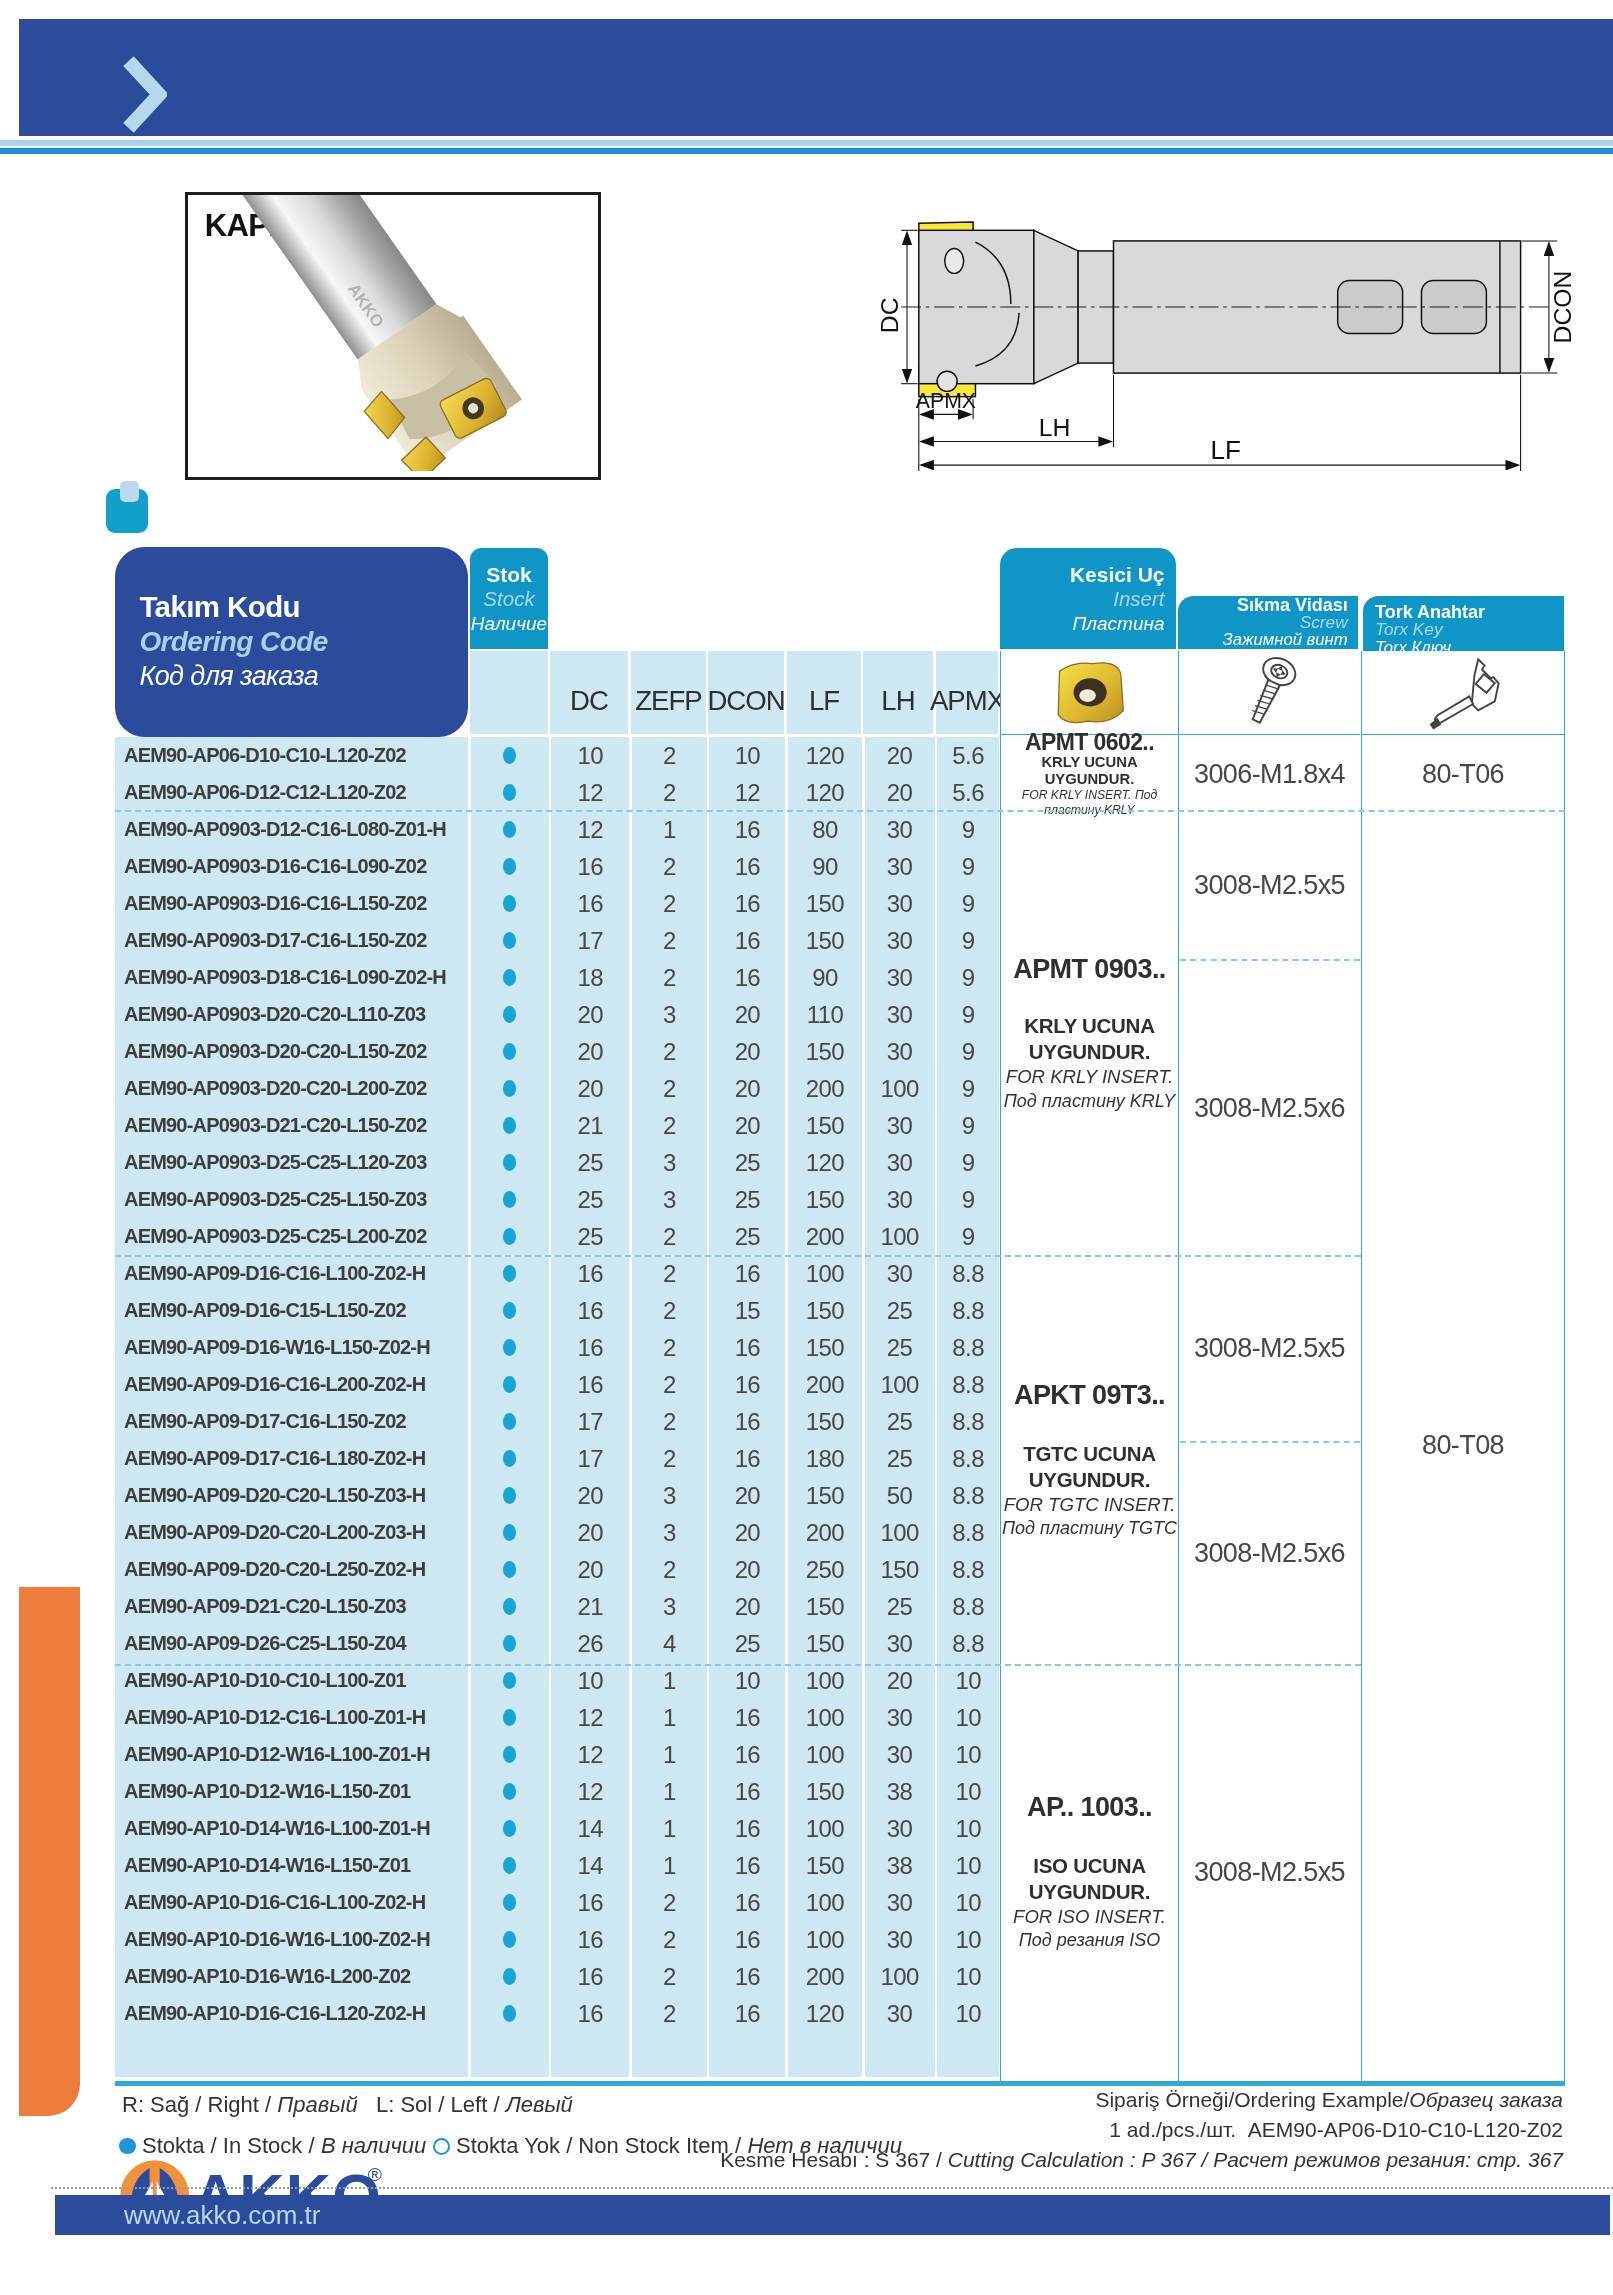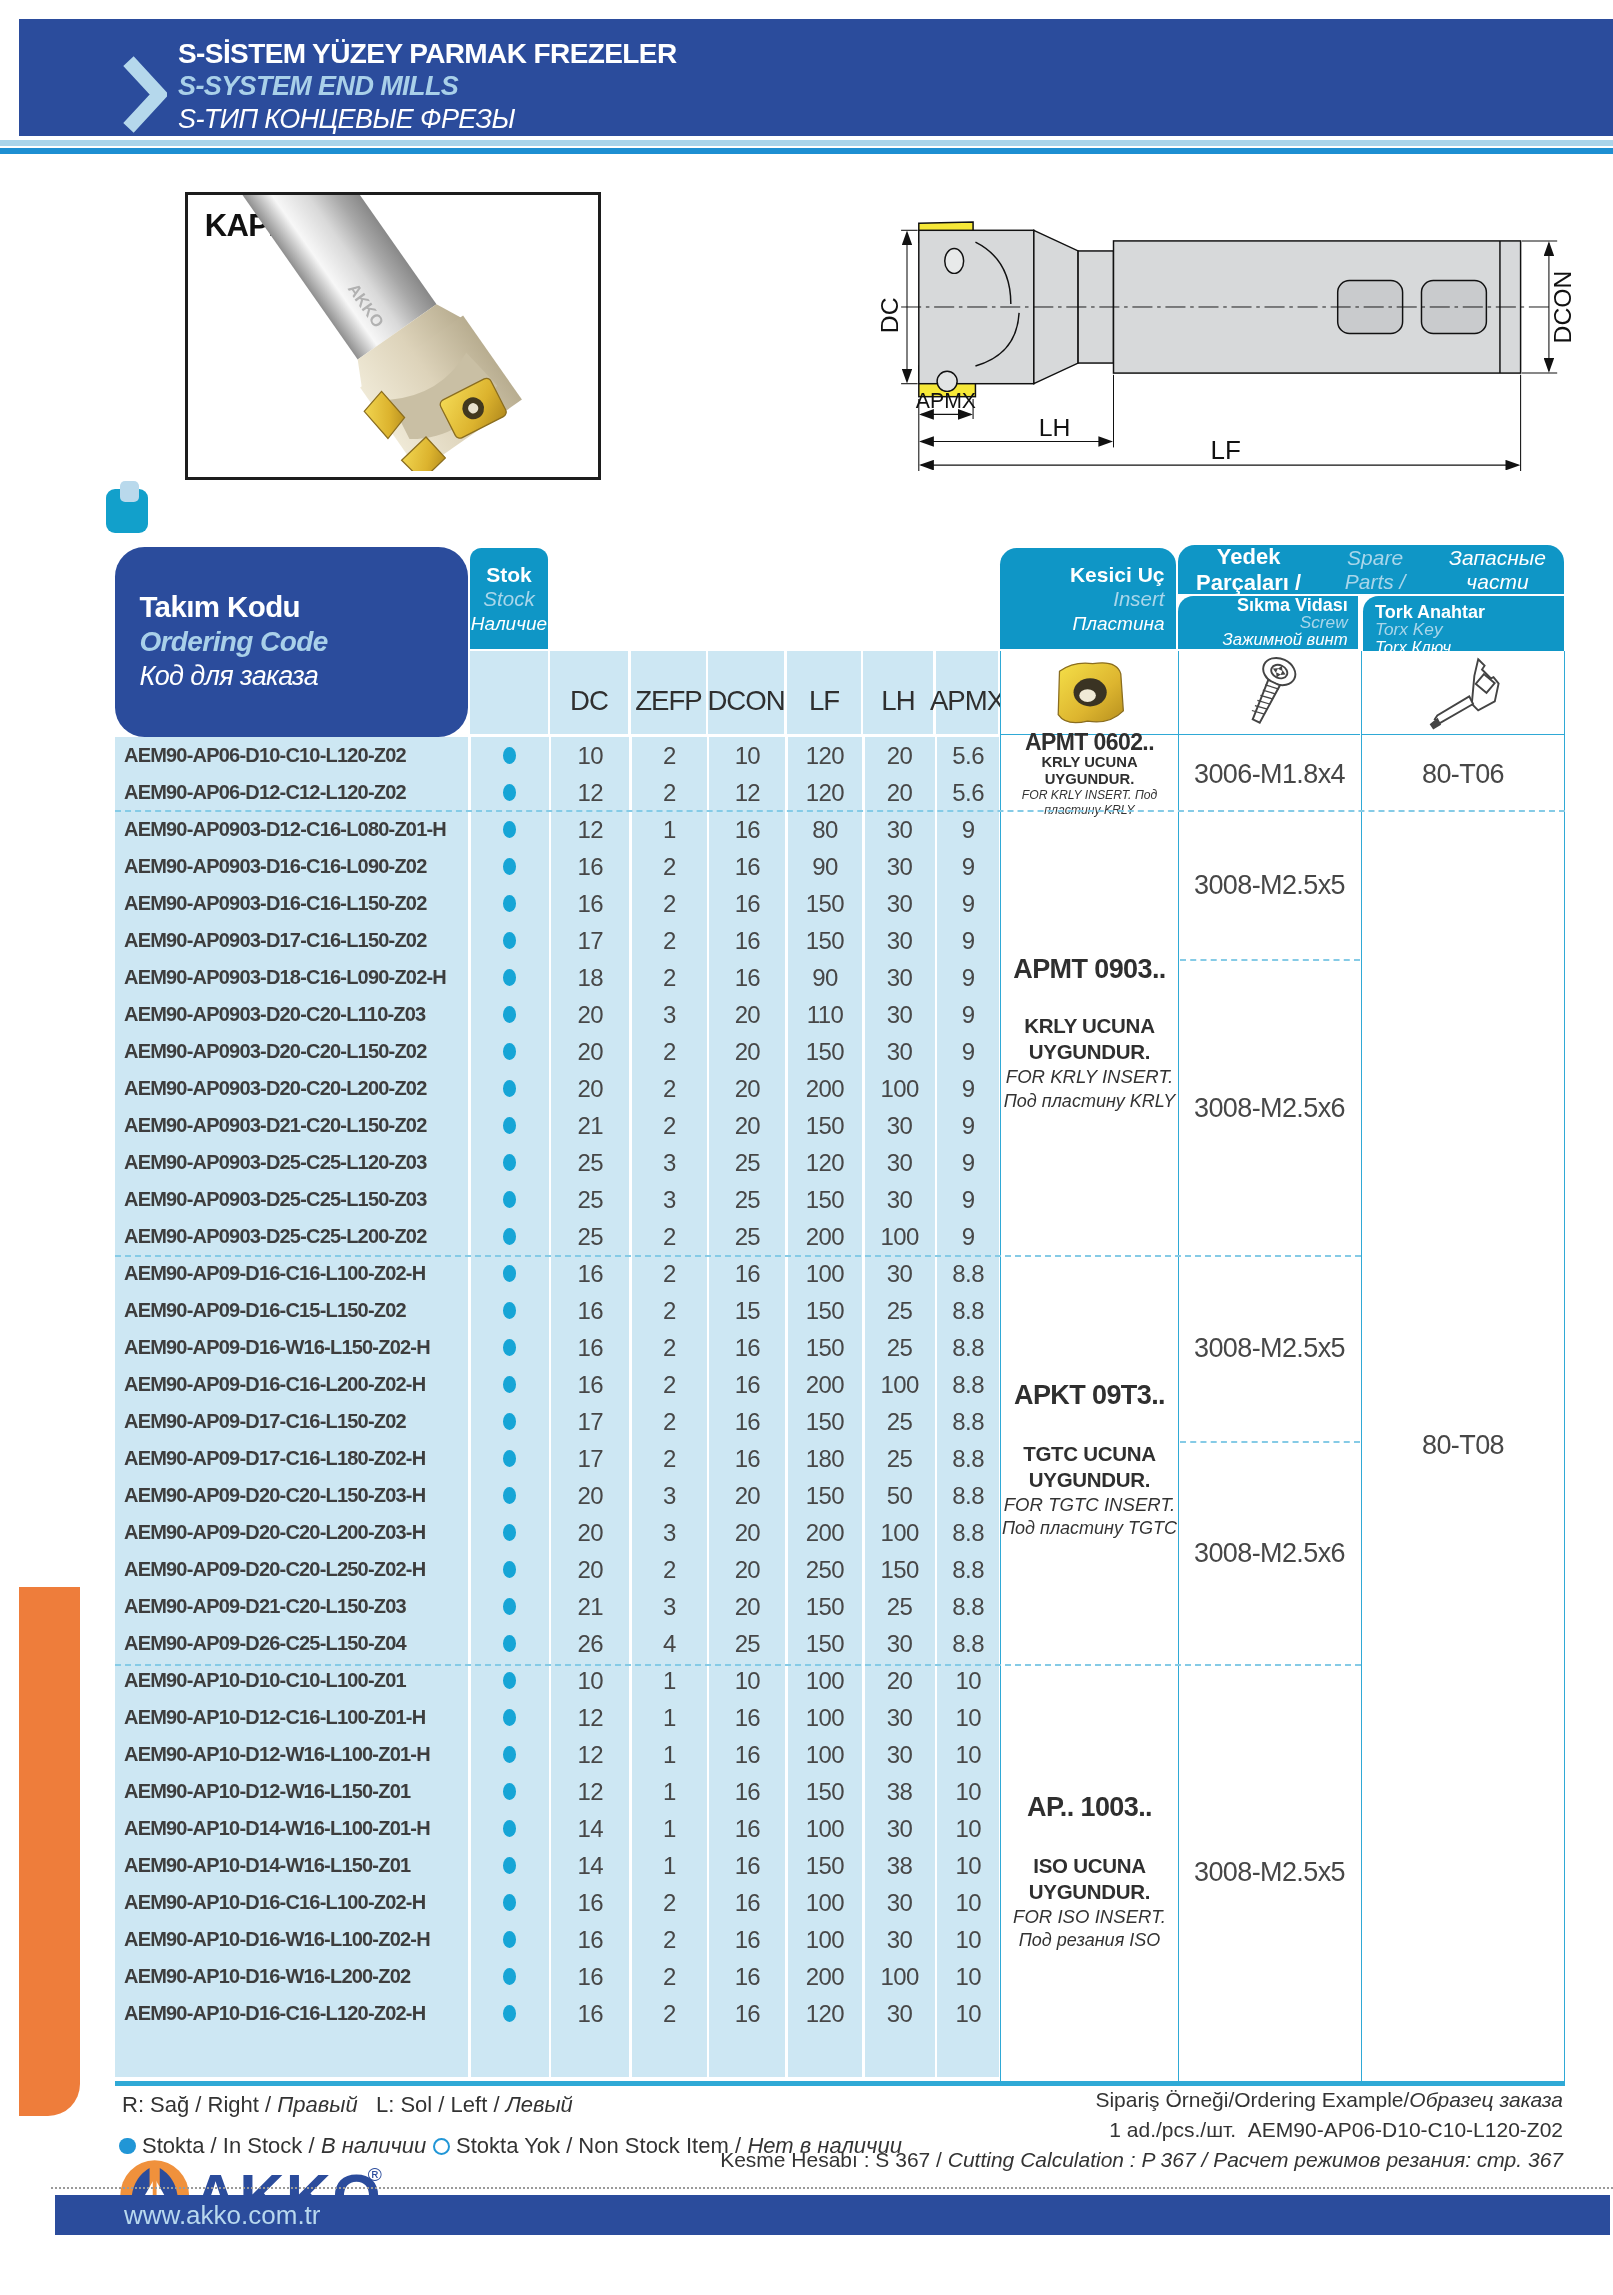--- a/index.html
+++ b/index.html
@@ -85,25 +85,20 @@
   .webbar span{color:#b8d8ee;font-size:26px;padding-left:69px;}
   .logo{left:117px;top:2159px;}
 </style>
 </head>
 <body>
 
 <div class="abs banner">
   <svg class="abs chev" width="45" height="77" viewBox="0 0 70 120">
     <polyline points="10,8 58,60 10,112" fill="none" stroke="#b5d8ec" stroke-width="22"></polyline>
   </svg>
-  <div class="abs titles">
-    <div class="t-tr">S-SİSTEM YÜZEY PARMAK FREZELER</div>
-    <div class="t-en">S-SYSTEM END MILLS</div>
-    <div class="t-ru">S-ТИП КОНЦЕВЫЕ ФРЕЗЫ</div>
-  </div>
 </div>
 <div class="abs stripe1"></div>
 <div class="abs stripe2"></div>
 
 <div class="abs kaprbox">
   <div class="abs kapr">KAPR=90°</div>
   <svg class="abs" style="left:0;top:0" width="404" height="276" viewBox="0 0 630 430">
     <defs>
       <linearGradient id="steel" x1="0" y1="0" x2="1" y2="0">
         <stop offset="0" stop-color="#8f8f8f"></stop>
@@ -198,25 +193,20 @@
   <div class="hc teal h-stok">
     <div class="hl1">Stok</div>
     <div class="hl2">Stock</div>
     <div class="hl3">Наличие</div>
   </div>
   <div class="hc teal h-ins">
     <div class="hl1">Kesici Uç</div>
     <div class="hl2">Insert</div>
     <div class="hl3">Пластина</div>
   </div>
-  <div class="hc teal h-spare">
-    <span class="sp1">Yedek Parçaları /</span>
-    <span class="sp2">Spare Parts /</span>
-    <span class="sp3">Запасные части</span>
-  </div>
   <div class="hc teal h-screw">
     <div class="hl1">Sıkma Vidası</div>
     <div class="hl2">Screw</div>
     <div class="hl3">Зажимной винт</div>
   </div>
   <div class="hc teal h-torx">
     <div class="hl1">Tork Anahtar</div>
     <div class="hl2">Torx Key</div>
     <div class="hl3">Torx Ключ</div>
   </div>

